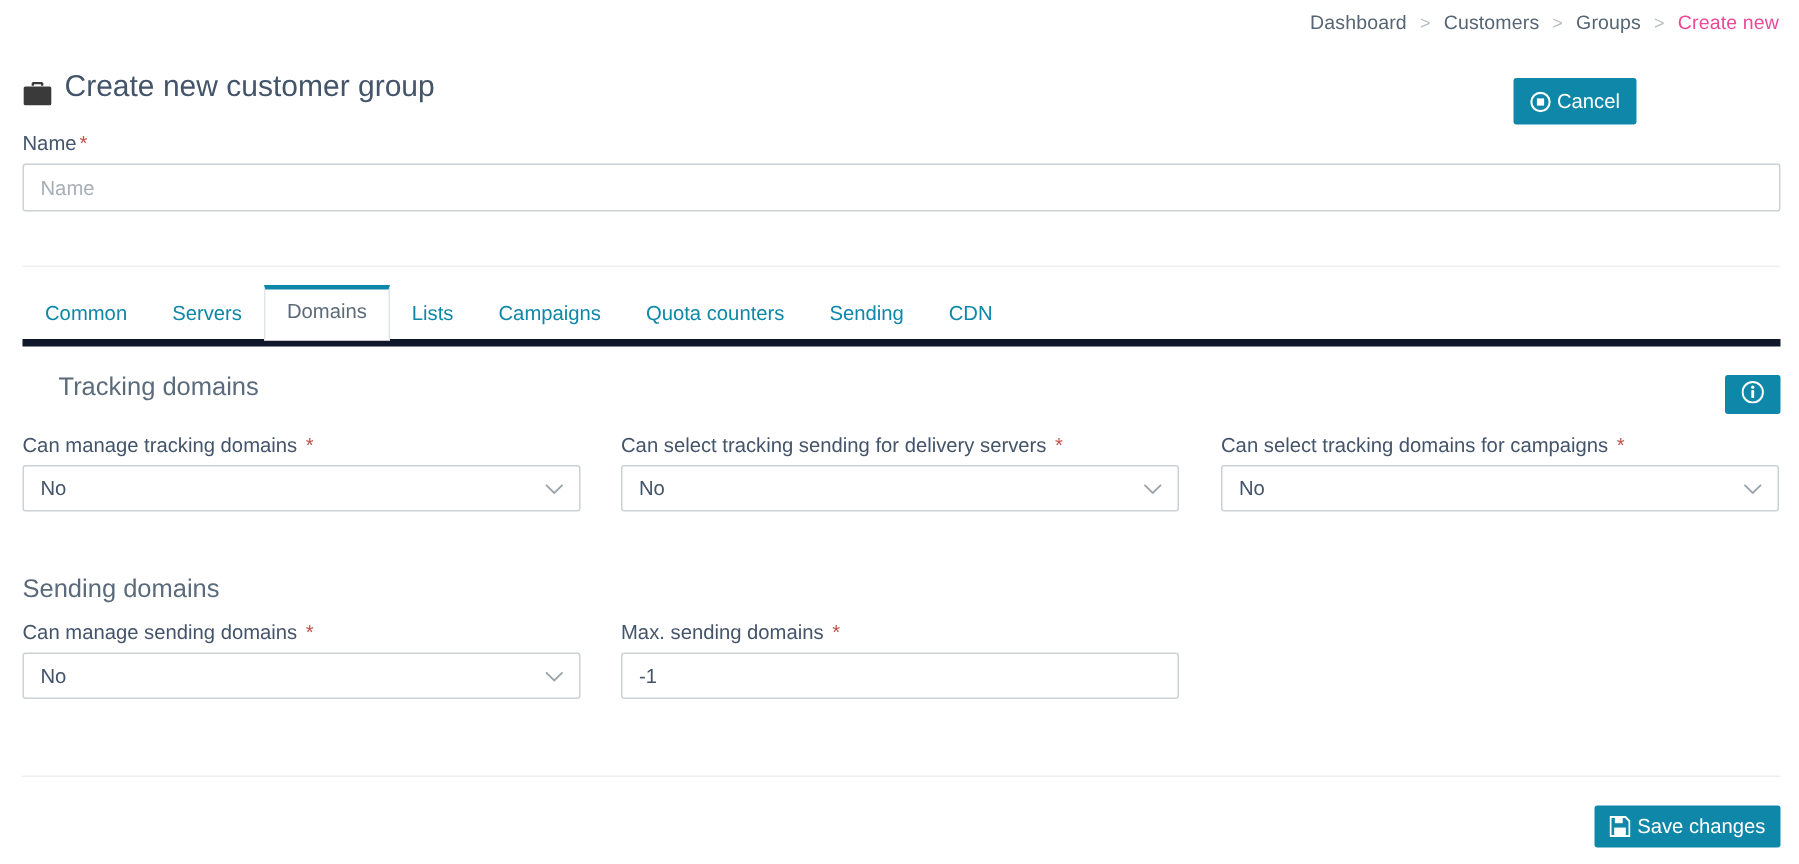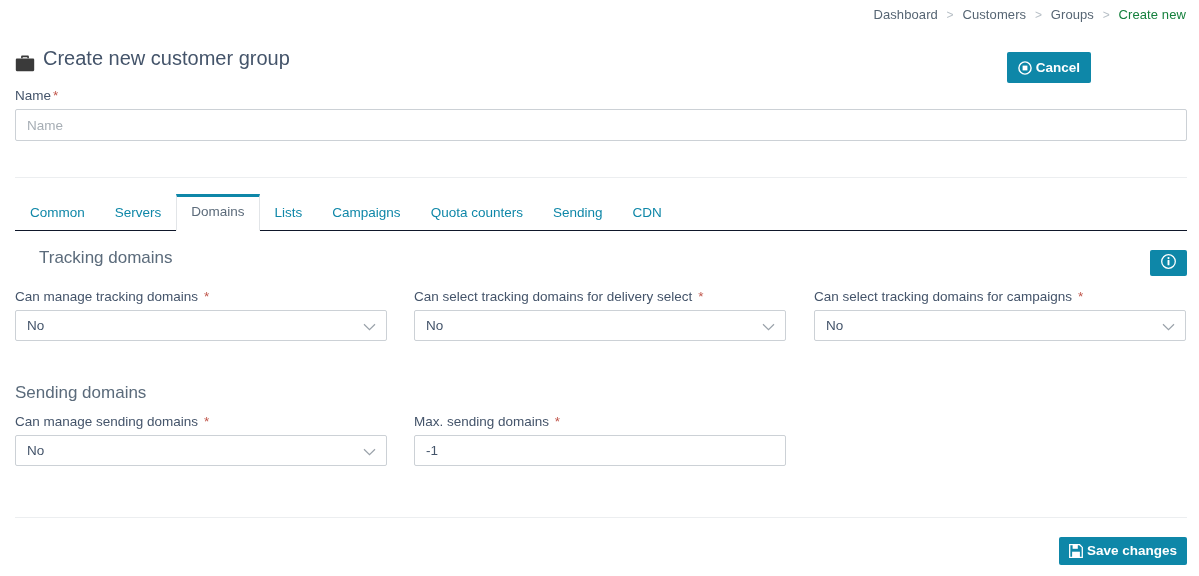--- a/index.html
+++ b/index.html
@@ -25,21 +25,21 @@
   .breadcrumb {
     position: absolute;
     top: 7px;
     right: 13px;
     font-size: 13px;
     color: #5a6570;
     white-space: nowrap;
     letter-spacing: 0.1px;
   }
   .breadcrumb .crumb { color: #566573; }
-  .breadcrumb .crumb.last { color: #15803d; }
+  .breadcrumb .crumb.last { color: #ec4899; }
   .breadcrumb .sep {
     color: #b7bfc6;
     margin: 0 5px;
     font-size: 12px;
   }
 
   
   .page-header {
     position: absolute;
     top: 44px;
@@ -76,21 +76,20 @@
     color: #ffffff;
     border: none;
     border-radius: 2px;
     font-family: "Liberation Sans", sans-serif;
     font-size: 13.5px;
     line-height: 1;
     cursor: pointer;
     padding: 0 11px;
     height: 31px;
     white-space: nowrap;
-    font-weight: bold;
   }
   .btn svg { display: block; }
 
   .cancel-btn {
     position: absolute;
     right: 12px;
     top: 8px;
   }
 
   
@@ -130,21 +129,21 @@
   .divider.top { top: 177px; }
   .divider.bottom { top: 517px; }
 
   
   .tabs {
     position: absolute;
     left: 15px;
     top: 196px;
     width: 1172px;
     height: 35px;
-    border-bottom: 1px solid #0f172a;
+    border-bottom: 5px solid #0f172a;
     display: flex;
     align-items: flex-end;
   }
   .tab {
     position: relative;
     font-size: 13.5px;
     color: #0f87a8;
     padding: 8px 14px 9px 14px;
     line-height: 18px;
     cursor: pointer;
@@ -314,21 +313,21 @@
         <span class="chevron">
           <svg width="13" height="8" viewBox="0 0 13 8">
               <path d="M1 1.2 6.5 6.6 12 1.2" fill="none" stroke="#9aa2aa" stroke-width="1.2"></path>
             </svg>
         </span>
       </div>
     </div>
 
     <div class="col c2">
       <div class="field-label">
-        <span>Can select tracking domains for delivery select</span>
+        <span>Can select tracking sending for delivery servers</span>
         <span class="req">*</span>
       </div>
       <div class="select-wrap">
         <div class="sel-input" style="display:flex;align-items:center;">No</div>
         <span class="chevron">
           <svg width="13" height="8" viewBox="0 0 13 8">
               <path d="M1 1.2 6.5 6.6 12 1.2" fill="none" stroke="#9aa2aa" stroke-width="1.2"></path>
             </svg>
         </span>
       </div>

